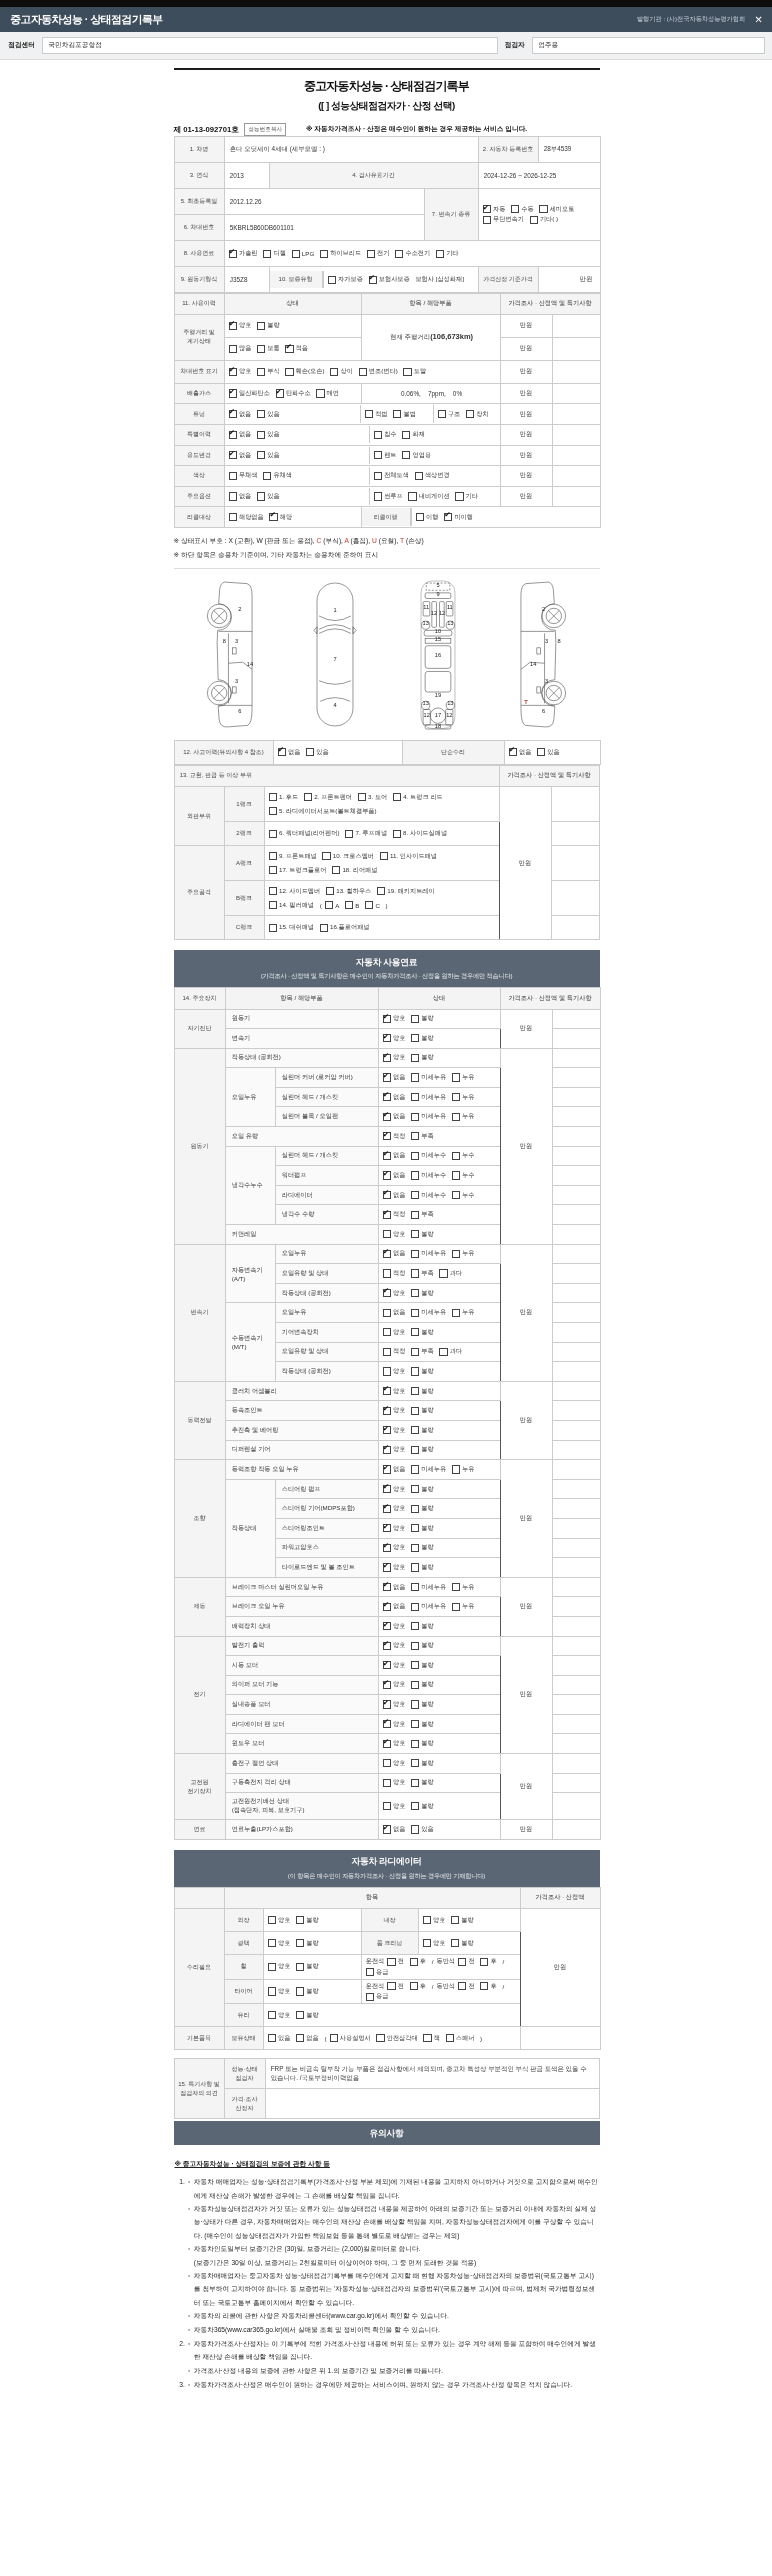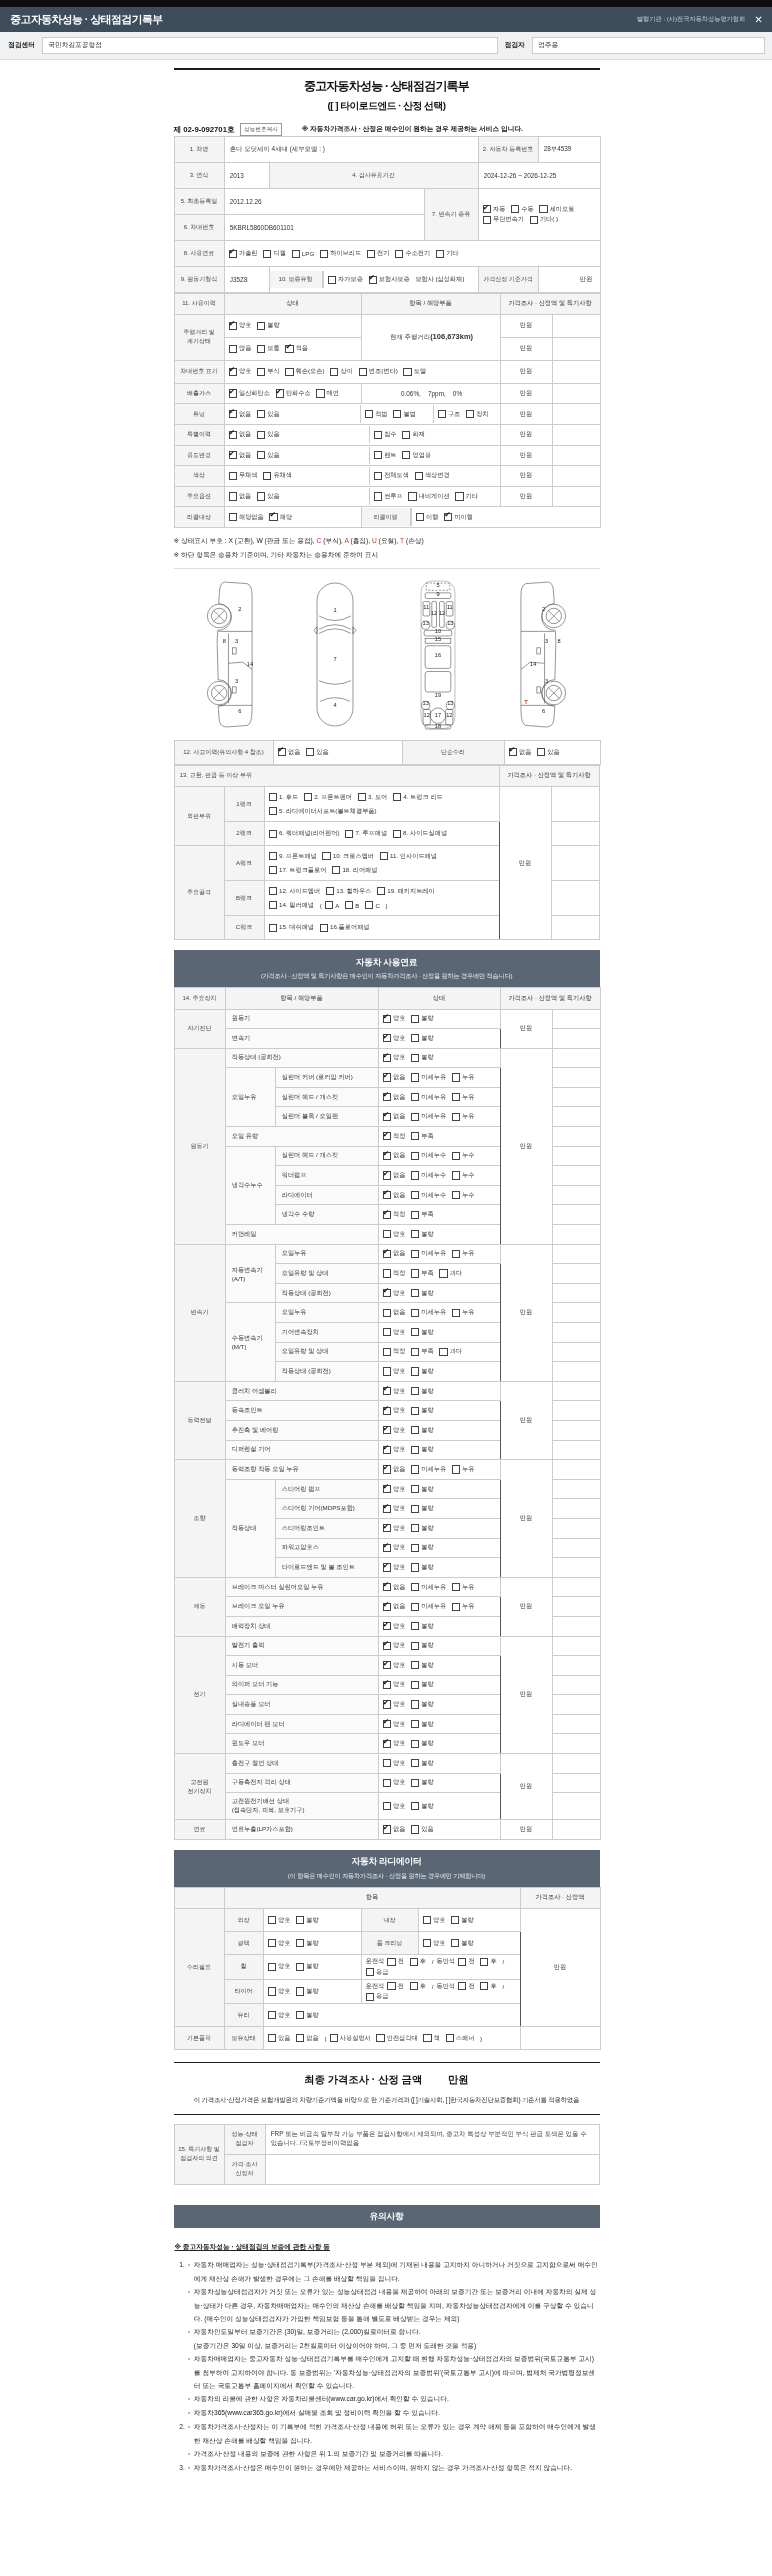--- a/index.html
+++ b/index.html
@@ -91,23 +91,23 @@
 <div class="meta">
   <span class="mlab">점검센터</span>
   <span class="mval center">국민차김포공항점</span>
   <span class="mlab">점검자</span>
   <span class="mval insp">엄주용</span>
 </div>
 
 <div class="doc">
   <div class="doc-top">
     <div class="title">중고자동차성능 · 상태점검기록부</div>
-    <div class="subtitle">([   ] 타이로드엔드 · 산정 선택)</div>
+    <div class="subtitle">([   ] 성능상태점검자가 · 산정 선택)</div>
     <div class="numline">
-      <span class="num">제 02-9-092701호</span>
+      <span class="num">제 01-13-092701호</span>
       <button class="copybtn">성능번호복사</button>
       <span class="svcnote">※ 자동차가격조사 · 산정은 매수인이 원하는 경우 제공하는 서비스 입니다.</span>
     </div>
   </div>
 
   <table>
       <colgroup>
         <col style="width: 50px;">
         <col style="width: 45px;">
         <col style="width: 155px;">
@@ -1814,27 +1814,20 @@
                 <span class="ol">스패너</span>
               </span>
               <span class="otx">)</span>
             </div>
           </td>
           <td class="b"></td>
         </tr>
       </tbody>
     </table>
 
-  <div class="finwrap">
-    <div class="fin">
-      <span>최종 가격조사 · 산정 금액</span>
-      <span class="unit">만원</span>
-    </div>
-    <div class="finnote">이 가격조사·산정가격은 보험개발원의 차량기준가액을 바탕으로 한 기준가격과 ([      ]기술사회, [      ]한국자동차진단보증협회) 기준서를 적용하였음</div>
-  </div>
 
   <div class="opin">
     <table>
         <colgroup>
           <col style="width: 50px;">
           <col style="width: 41px;">
           <col style="width: 334px;">
         </colgroup>
         <tbody id="tbl-opinion">
           <tr style="height: 30px;">
@@ -1847,21 +1840,21 @@
           </tr>
           <tr style="height: 30px;">
             <td class="lab">가격·조사
 산정자</td>
             <td class="txt"></td>
           </tr>
         </tbody>
       </table>
   </div>
 
-  <div class="sec" style="margin-top:20px">
+  <div class="sec" style="margin-top:2px">
     <div class="st">유의사항</div>
   </div>
   <div class="cnotes">
     <div class="chead">※ 중고자동차성능 · 상태점검의 보증에 관한 사항 등</div>
     <div id="cau-body">
         <div class="citem">
           <span class="cno">1.</span>
           <div class="cbody">
             <div class="cbul">
               <span class="bdot">◦</span>

